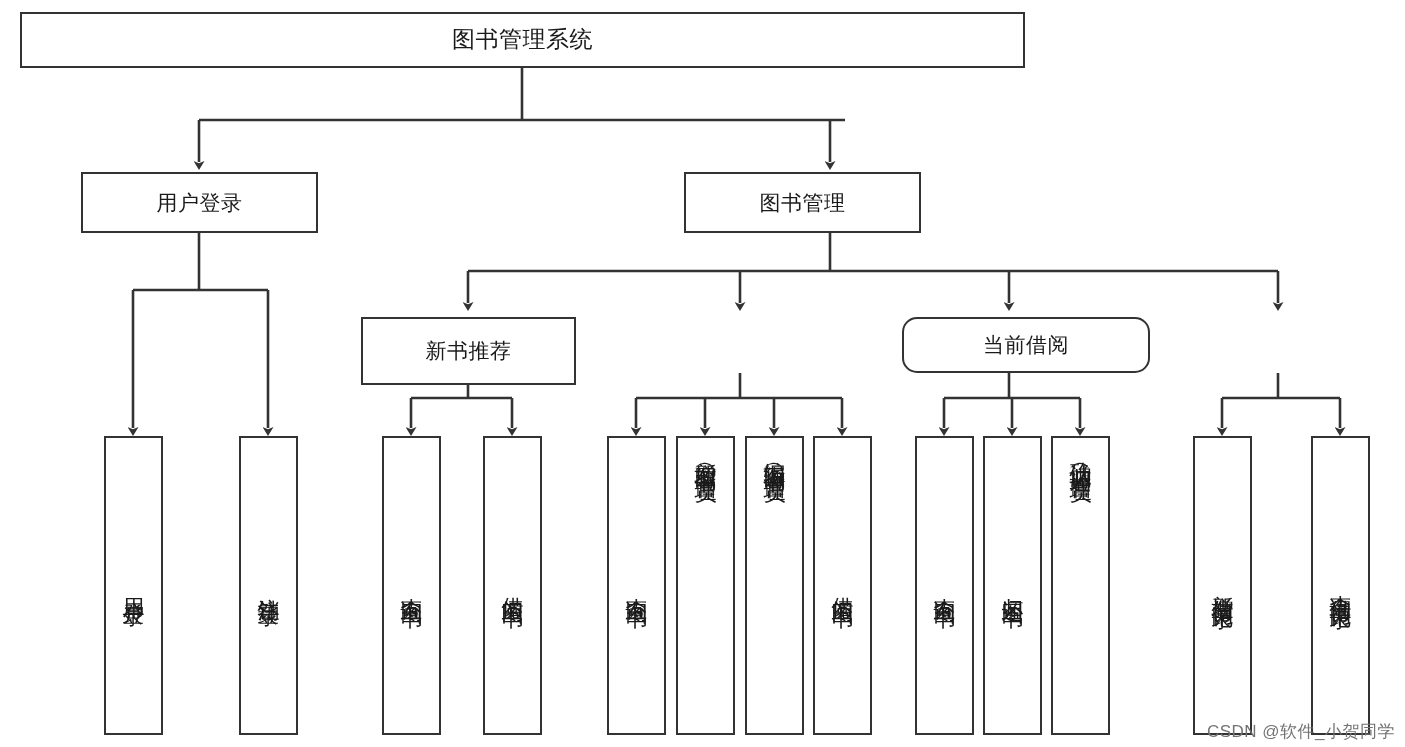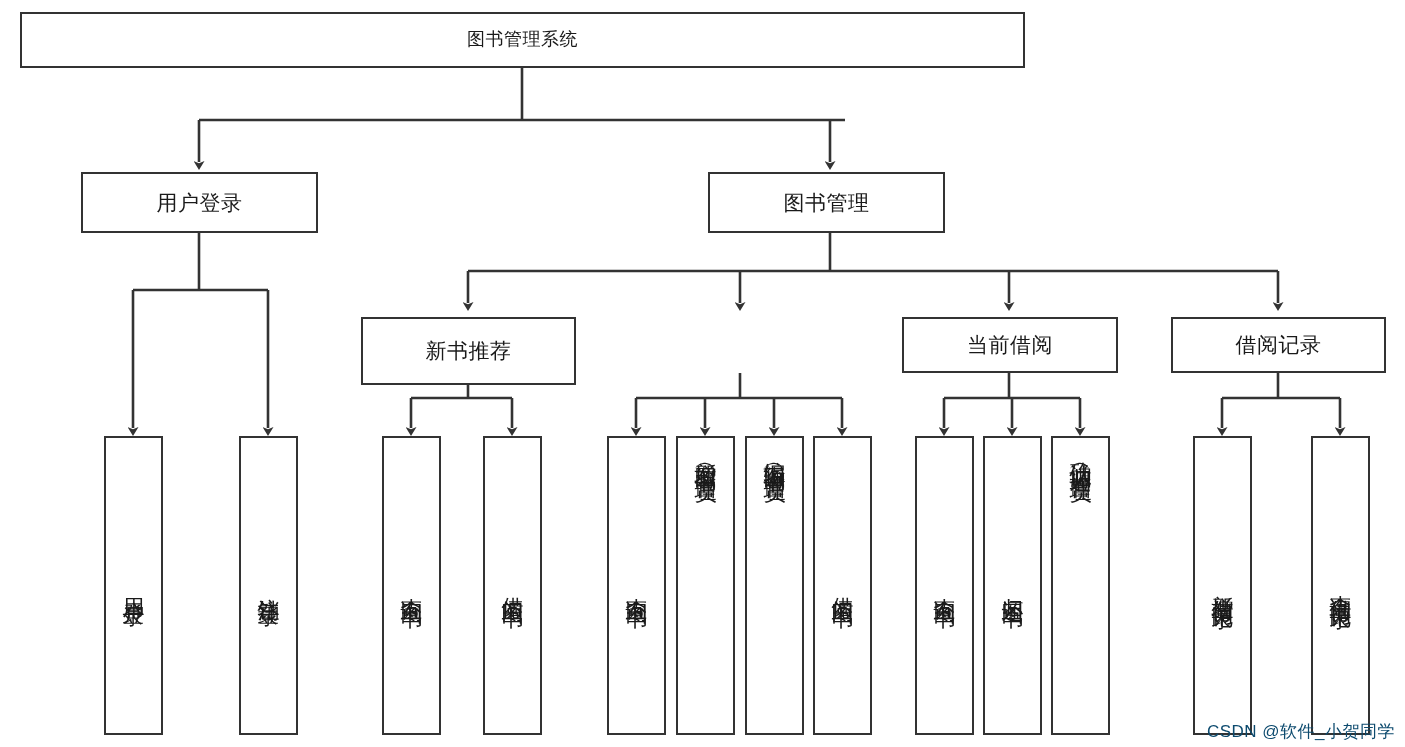--- a/index.html
+++ b/index.html
@@ -53,28 +53,28 @@
   .vlabel {
     writing-mode: vertical-rl;
     text-orientation: upright;
     font-size: 22px;
     line-height: 1.28;
     letter-spacing: 3px;
     color: #1a1a1a;
     white-space: nowrap;
   }
   #root-node {
-    font-size: 18px;
+    font-size: 23px;
   }
   .watermark {
     position: absolute;
     right: 10px;
     bottom: 4px;
     font-size: 17px;
-    color: #0c4a6e;
+    color: #737373;
     letter-spacing: 0.5px;
     white-space: nowrap;
   }
 </style>
 </head>
 <body>
 
 <div id="canvas">
 
   <svg id="edges" viewBox="0 0 1405 747" width="1405" height="747" xmlns="http://www.w3.org/2000/svg">
@@ -128,36 +128,33 @@
   </svg>
 
   <div class="node horiz" id="root-node" style="left:20px; top:12px; width:1005px; height:56px;">
     <span>图书管理系统</span>
   </div>
 
   <div class="node horiz" style="left:81px; top:172px; width:237px; height:61px;">
     <span>用户登录</span>
   </div>
 
-  <div class="node horiz" style="left:708px; top:172px; width:237px; height:61px;">
+  <div class="node horiz" style="left:684px; top:172px; width:237px; height:61px;">
     <span>图书管理</span>
   </div>
 
   <div class="node horiz" style="left:361px; top:317px; width:215px; height:68px;">
     <span>新书推荐</span>
   </div>
 
 
-  <div class="node horiz" style="left:902px; top:317px; width:216px; height:56px;">
+  <div class="node horiz" style="left:902px; top:317px; width:248px; height:56px;border-radius:15px;">
     <span>当前借阅</span>
   </div>
 
-  <div class="node horiz" style="left:1171px; top:317px; width:215px; height:56px;">
-    <span>借阅记录</span>
-  </div>
 
   <div class="node vert mid" style="left:104px; top:436px; width:59px; height:299px;">
     <span class="vlabel">用户登录</span>
   </div>
 
   <div class="node vert mid" style="left:239px; top:436px; width:59px; height:299px;">
     <span class="vlabel">注销登录</span>
   </div>
 
   <div class="node vert mid" style="left:382px; top:436px; width:59px; height:299px;">

